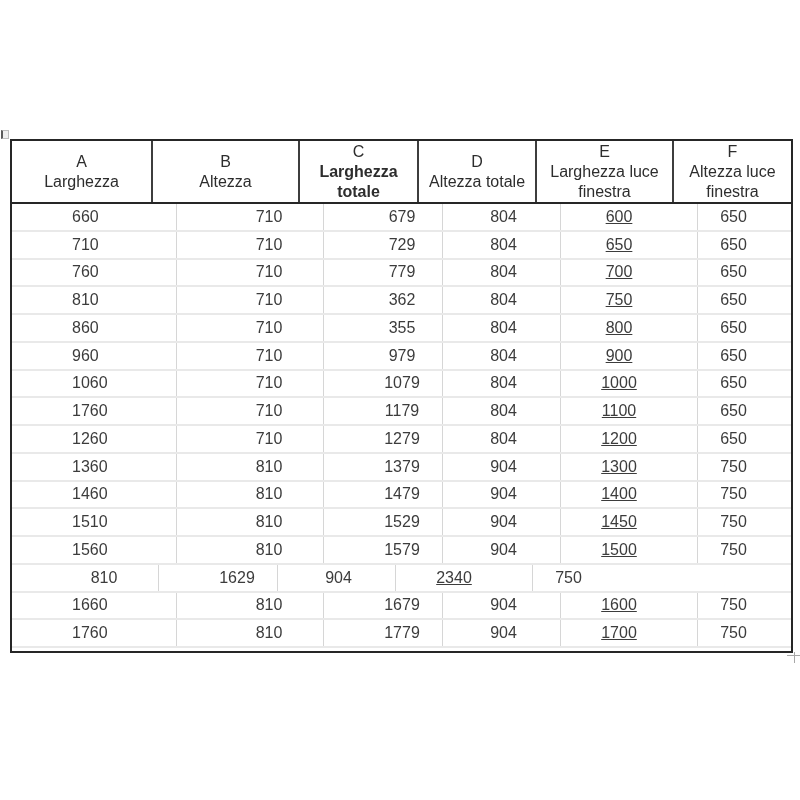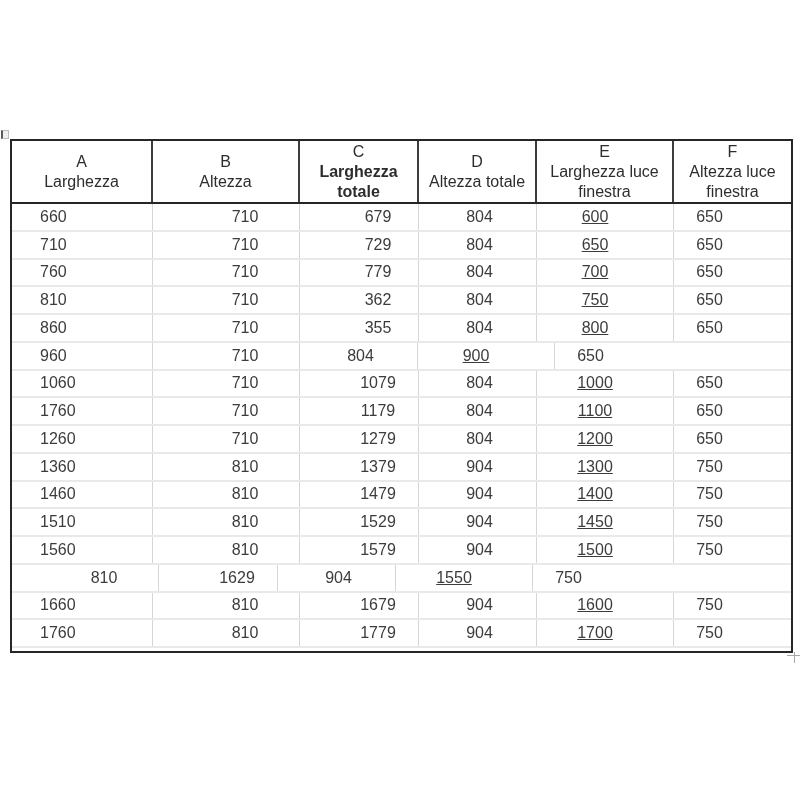--- a/index.html
+++ b/index.html
@@ -73,21 +73,21 @@
 
   
   .c-a { width: 141px; flex: 0 0 141px; }
   .c-b { width: 147px; flex: 0 0 147px; }
   .c-c { width: 119px; flex: 0 0 119px; }
   .c-d { width: 118px; flex: 0 0 118px; }
   .c-e { width: 137px; flex: 0 0 137px; }
   .c-f { width: 117px; flex: 0 0 117px; }
 
   
-  .td.c-a { justify-content: flex-start; padding-left: 28px; }
+  .td.c-a { justify-content: flex-start; padding-left: 36px; margin-left: 24px; }
   .td.c-b { padding-left: 38px; }
   .td.c-c { padding-left: 38px; }
   .td.c-d { padding-left: 4px; }
   .td.c-e { padding-right: 20px; text-decoration: underline; }
   .td.c-f { padding-right: 46px; }
 
   
   .mark-tl {
     position: absolute;
     left: 1px;
@@ -189,20 +189,21 @@
         <div class="td c-a">860</div>
         <div class="td c-b">710</div>
         <div class="td c-c">355</div>
         <div class="td c-d">804</div>
         <div class="td c-e">800</div>
         <div class="td c-f">650</div>
       </div>
         <div class="row">
         <div class="td c-a">960</div>
         <div class="td c-b">710</div>
+        <div class="td c-c">979</div>
         <div class="td c-d">804</div>
         <div class="td c-e">900</div>
         <div class="td c-f">650</div>
       </div>
         <div class="row">
         <div class="td c-a">1060</div>
         <div class="td c-b">710</div>
         <div class="td c-c">1079</div>
         <div class="td c-d">804</div>
         <div class="td c-e">1000</div>
@@ -253,21 +254,21 @@
         <div class="td c-b">810</div>
         <div class="td c-c">1579</div>
         <div class="td c-d">904</div>
         <div class="td c-e">1500</div>
         <div class="td c-f">750</div>
       </div>
         <div class="row">
         <div class="td c-b">810</div>
         <div class="td c-c">1629</div>
         <div class="td c-d">904</div>
-        <div class="td c-e">1550</div>
+        <div class="td c-e">2340</div>
         <div class="td c-f">750</div>
       </div>
         <div class="row">
         <div class="td c-a">1660</div>
         <div class="td c-b">810</div>
         <div class="td c-c">1679</div>
         <div class="td c-d">904</div>
         <div class="td c-e">1600</div>
         <div class="td c-f">750</div>
       </div>

